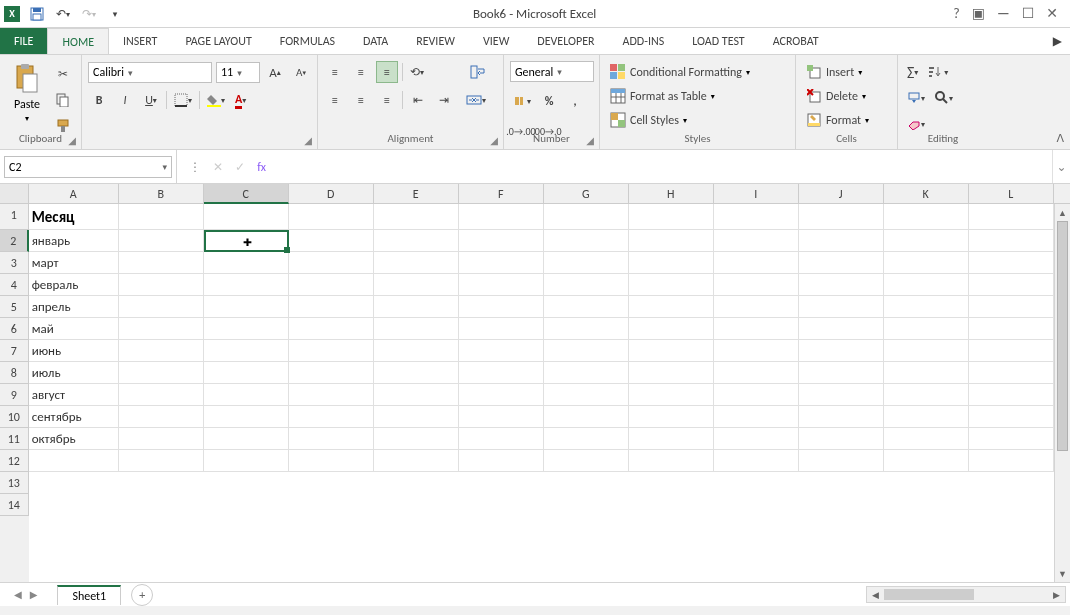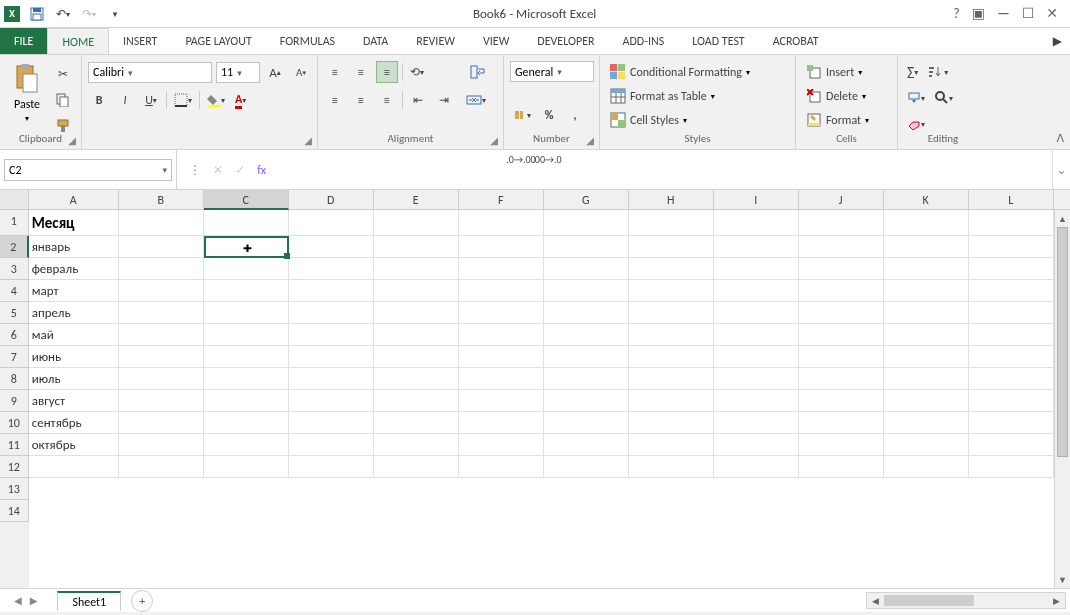--- a/index.html
+++ b/index.html
@@ -34,21 +34,21 @@
 .combo { border:1px solid #c0c0c0; background:#fff; height:21px; display:flex; align-items:center; padding:0 4px; }
 .combo .caret { color:#666; font-size:9px; margin-left:4px;}
 .btn { height:22px; display:flex; align-items:center; justify-content:center; padding:0 3px; cursor:pointer; color:#444;}
 .btn.sq { width:22px;}
 .mid-btn { height:22px; display:flex; align-items:center; gap:4px; padding:0 4px; cursor:pointer;}
 .mid-btn .txt { font-size:12px; color:#444;}
 .mini-icon { width:16px; height:16px; display:flex; align-items:center; justify-content:center; font-size:13px;}
 .ribbon-collapse { position:absolute; right:6px; bottom:4px; color:#666; cursor:pointer; font-size:11px;}
 
 
-.formula-bar { height: 40px; border-bottom: 1px solid #d4d4d4; display: flex; align-items: center; background:#fff;}
+.formula-bar { height: 34px; border-bottom: 1px solid #d4d4d4; display: flex; align-items: center; background:#fff;}
 .name-box { width: 168px; height: 22px; border: 1px solid #c0c0c0; margin: 0 4px; padding: 0 4px; display:flex; align-items:center; justify-content:space-between;}
 .name-box .caret{font-size:9px; color:#666;}
 .fb-btns { display: flex; align-items: center; gap: 0; border-left:1px solid #d4d4d4; padding:0 6px; color:#888; height:100%;}
 .fb-btns span{ padding:0 6px; cursor:pointer;}
 .fx { color:#8b5cf6;}
 .formula-input { flex: 1; height: 22px; border: none; padding: 0 4px; }
 .formula-expand { width:18px; display:flex; align-items:center; justify-content:center; color:#888; cursor:pointer; border-left:1px solid #e0e0e0; height:100%;}
 
 
 .grid-area { position: relative; height: 398px; display: flex; flex-direction: column; background:#fff;}
@@ -257,21 +257,21 @@
             </div>
       </div>
     </div>
       </div>
     <div class="group-label">Alignment</div>
     <div class="dialog-launcher">◢</div>
   </div>
 
   <div class="group" style="width:96px;">
     <div class="group-body">
-        <div class="col" style="gap:22px; padding-top:2px;text-align:right;">
+        <div class="col" style="gap:8px; padding-top:2px;text-align:right;">
       <div class="combo" style="width:84px;">
             <span>General</span>
             <span class="caret">▾</span>
           </div>
       <div class="row">
         <div class="btn">
               <svg width="14" height="12">
                 <rect x="2" y="2" width="4" height="8" fill="#d9a84e"></rect>
                 <rect x="7" y="2" width="3" height="8" fill="#d9a84e"></rect>
               </svg>
@@ -497,35 +497,35 @@
           <div class="cell"></div>
           <div class="cell"></div>
           <div class="cell"></div>
           <div class="cell"></div>
           <div class="cell"></div>
           <div class="cell"></div>
           <div class="cell"></div>
           <div class="cell"></div>
         </div>
         <div class="cell-row">
+          <div class="cell first-col">март</div>
+          <div class="cell"></div>
+          <div class="cell"></div>
+          <div class="cell"></div>
+          <div class="cell"></div>
+          <div class="cell"></div>
+          <div class="cell"></div>
+          <div class="cell"></div>
+          <div class="cell"></div>
+          <div class="cell"></div>
+          <div class="cell"></div>
+          <div class="cell"></div>
+        </div>
+        <div class="cell-row">
           <div class="cell first-col">февраль</div>
-          <div class="cell"></div>
-          <div class="cell"></div>
-          <div class="cell"></div>
-          <div class="cell"></div>
-          <div class="cell"></div>
-          <div class="cell"></div>
-          <div class="cell"></div>
-          <div class="cell"></div>
-          <div class="cell"></div>
-          <div class="cell"></div>
-          <div class="cell"></div>
-        </div>
-        <div class="cell-row">
-          <div class="cell first-col">март</div>
           <div class="cell"></div>
           <div class="cell"></div>
           <div class="cell"></div>
           <div class="cell"></div>
           <div class="cell"></div>
           <div class="cell"></div>
           <div class="cell"></div>
           <div class="cell"></div>
           <div class="cell"></div>
           <div class="cell"></div>

